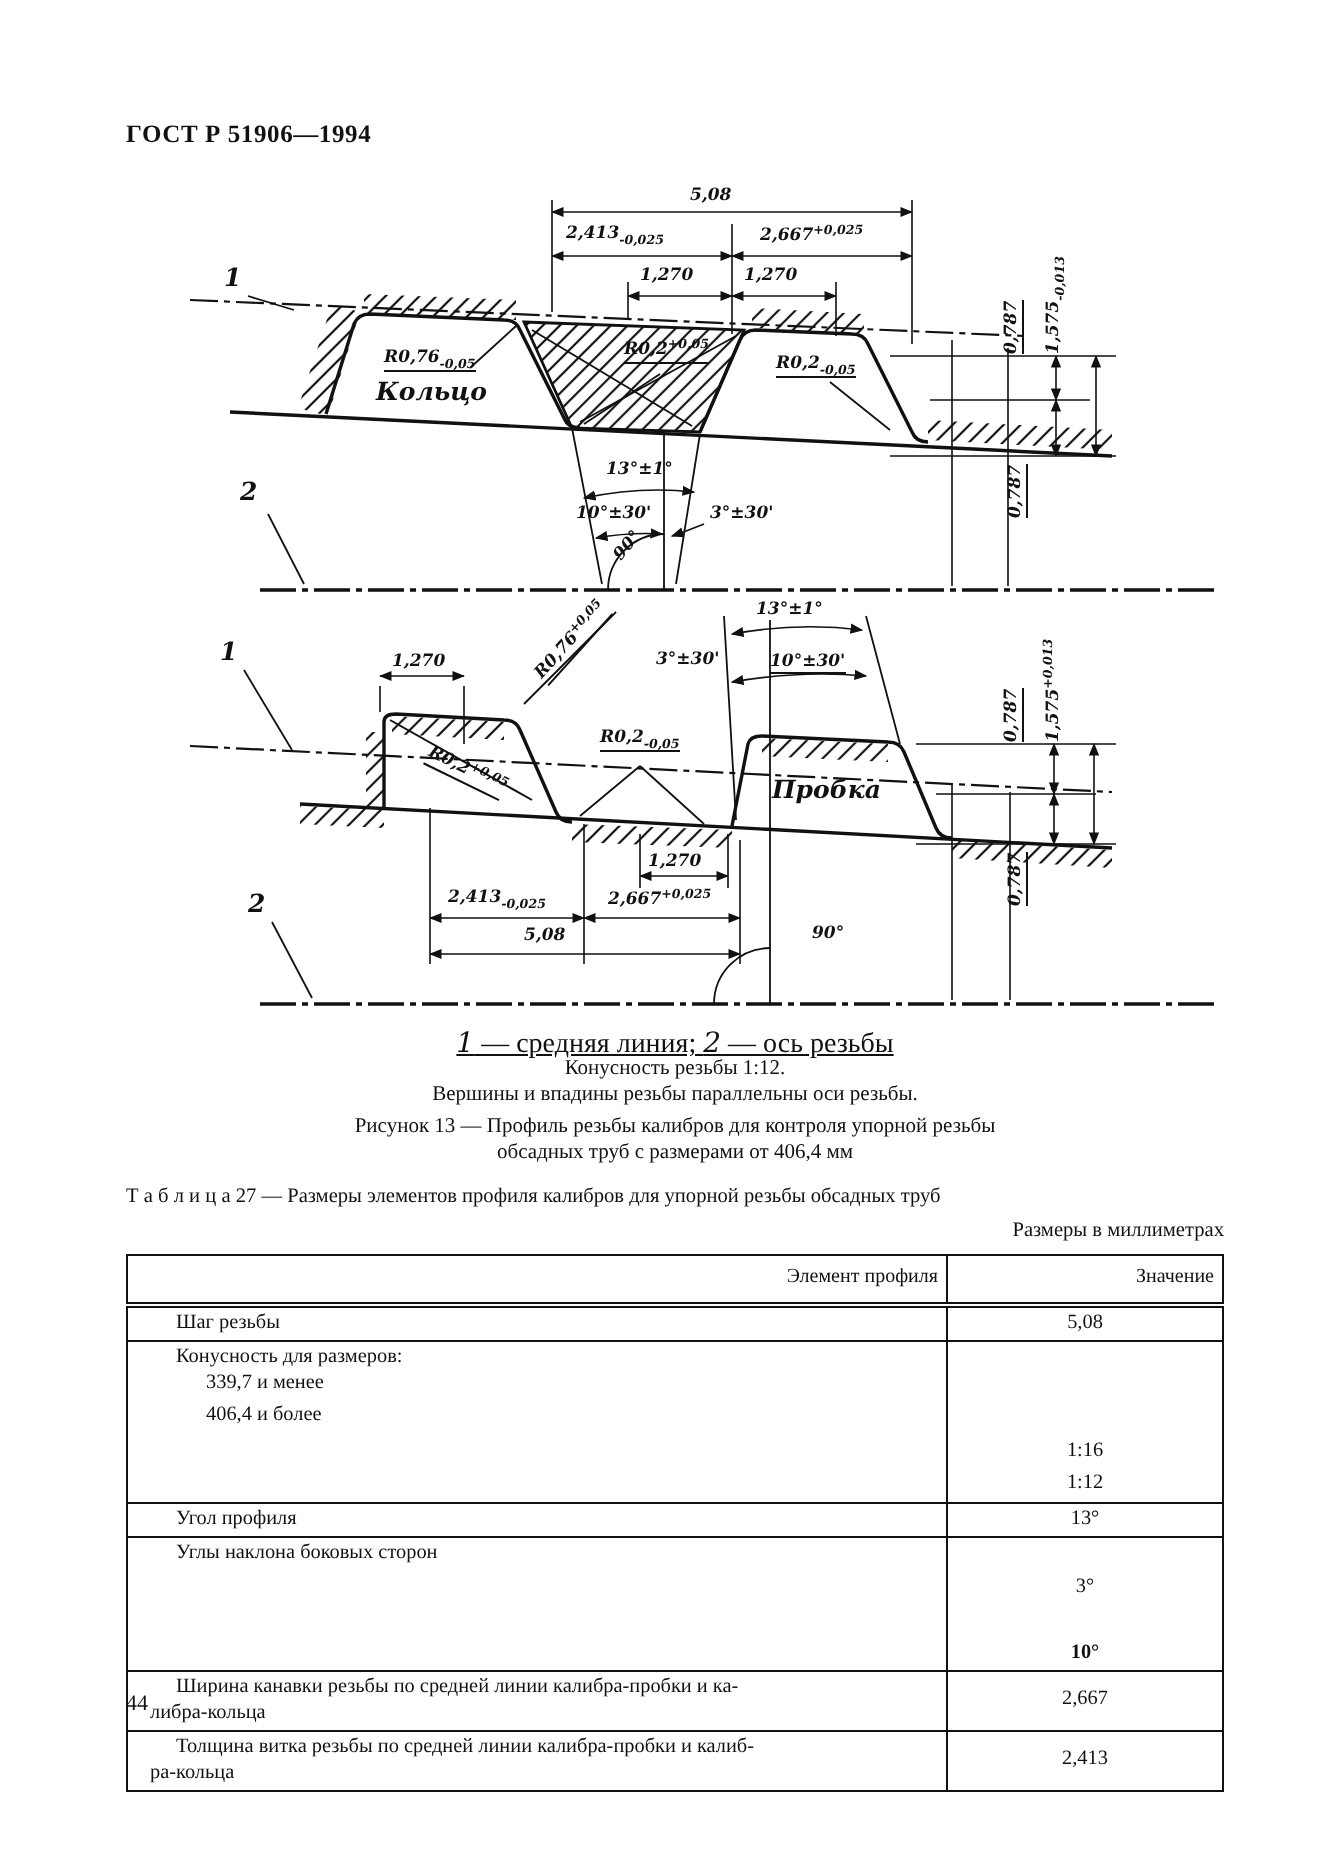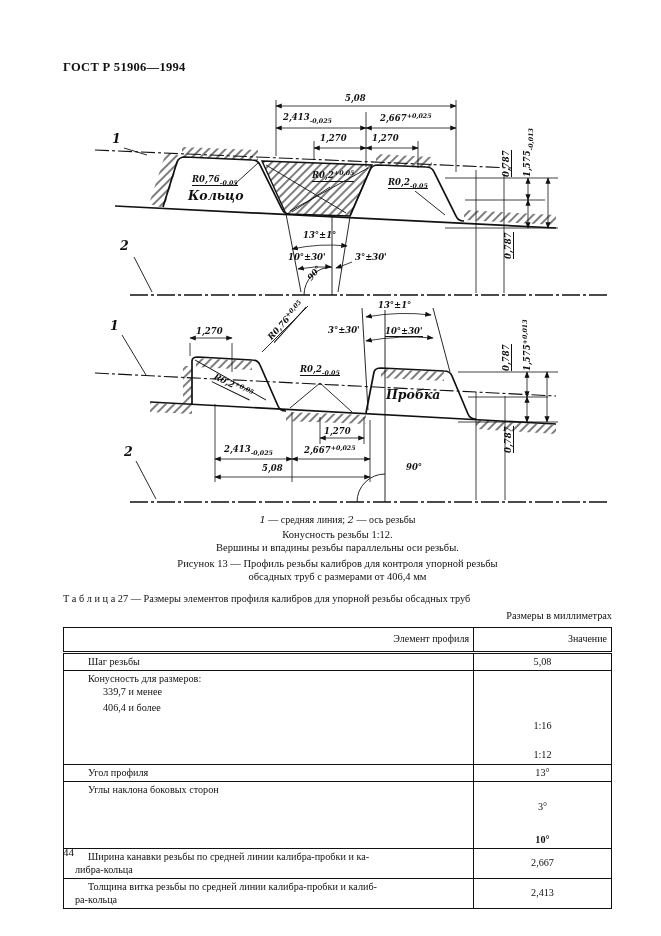--- a/index.html
+++ b/index.html
@@ -9,21 +9,21 @@
   .doc-header{left:63px;top:60px;font-size:12.5px;font-weight:bold;letter-spacing:.3px;}
   svg{position:absolute;left:0;top:0;}
   .fig-lbl{position:absolute;font-family:"DejaVu Serif",serif;font-style:italic;font-weight:bold;
            font-size:8.5px;white-space:nowrap;line-height:10px;}
   .part{font-size:12.5px;}
   .tol{position:relative;font-size:6.3px;font-weight:bold;}
   .sup{top:-3px;} .sub{top:2.5px;}
   .ul{border-bottom:1px solid #111;padding-bottom:0px;}
   .r90{transform:rotate(-90deg);transform-origin:left bottom;}
   .cap{left:63px;width:549px;text-align:center;}
-  .legend{font-size:10px;top:514px;}
+  .legend{font-size:14px;top:514px;text-decoration:underline;}
   .legend i{font-family:"DejaVu Serif",serif;}
   .note{font-size:10.5px;}
   .tbl-title{left:63px;top:593px;width:560px;font-size:10.3px;}
   .units{left:63px;top:610px;width:549px;text-align:right;font-size:10.3px;}
   table.t{position:absolute;left:63px;top:627px;width:549px;border-collapse:collapse;
           font-size:10.2px;line-height:12.5px;}
   table.t td,table.t th{border:1.2px solid #111;padding:2px 4px;vertical-align:top;font-weight:normal;}
   table.t th{text-align:right;vertical-align:middle;font-size:10px;padding:5px 4px;}
   table.t .hdr th{border-bottom:3px double #111;}
   .c1{width:394px;padding-left:11px !important;}
@@ -198,21 +198,21 @@
     </tr>
     <tr>
       <td class="c1">
         <span class="first">Конусность для размеров:</span>
         <span class="subi">339,7 и менее</span>
         <span class="subi" style="margin-top:4px;">406,4 и более</span>
       </td>
       <td class="c2">
         <span class="line">&nbsp;</span>
         <span class="line">1:16</span>
-        <span class="line" style="margin-top:17px;">1:12</span>
+        <span class="line" style="margin-top:4px;">1:12</span>
       </td>
     </tr>
     <tr>
       <td class="c1">
             <span class="first">Угол профиля</span>
           </td>
       <td class="c2">13°</td>
     </tr>
     <tr>
       <td class="c1" style="height:36px;">

